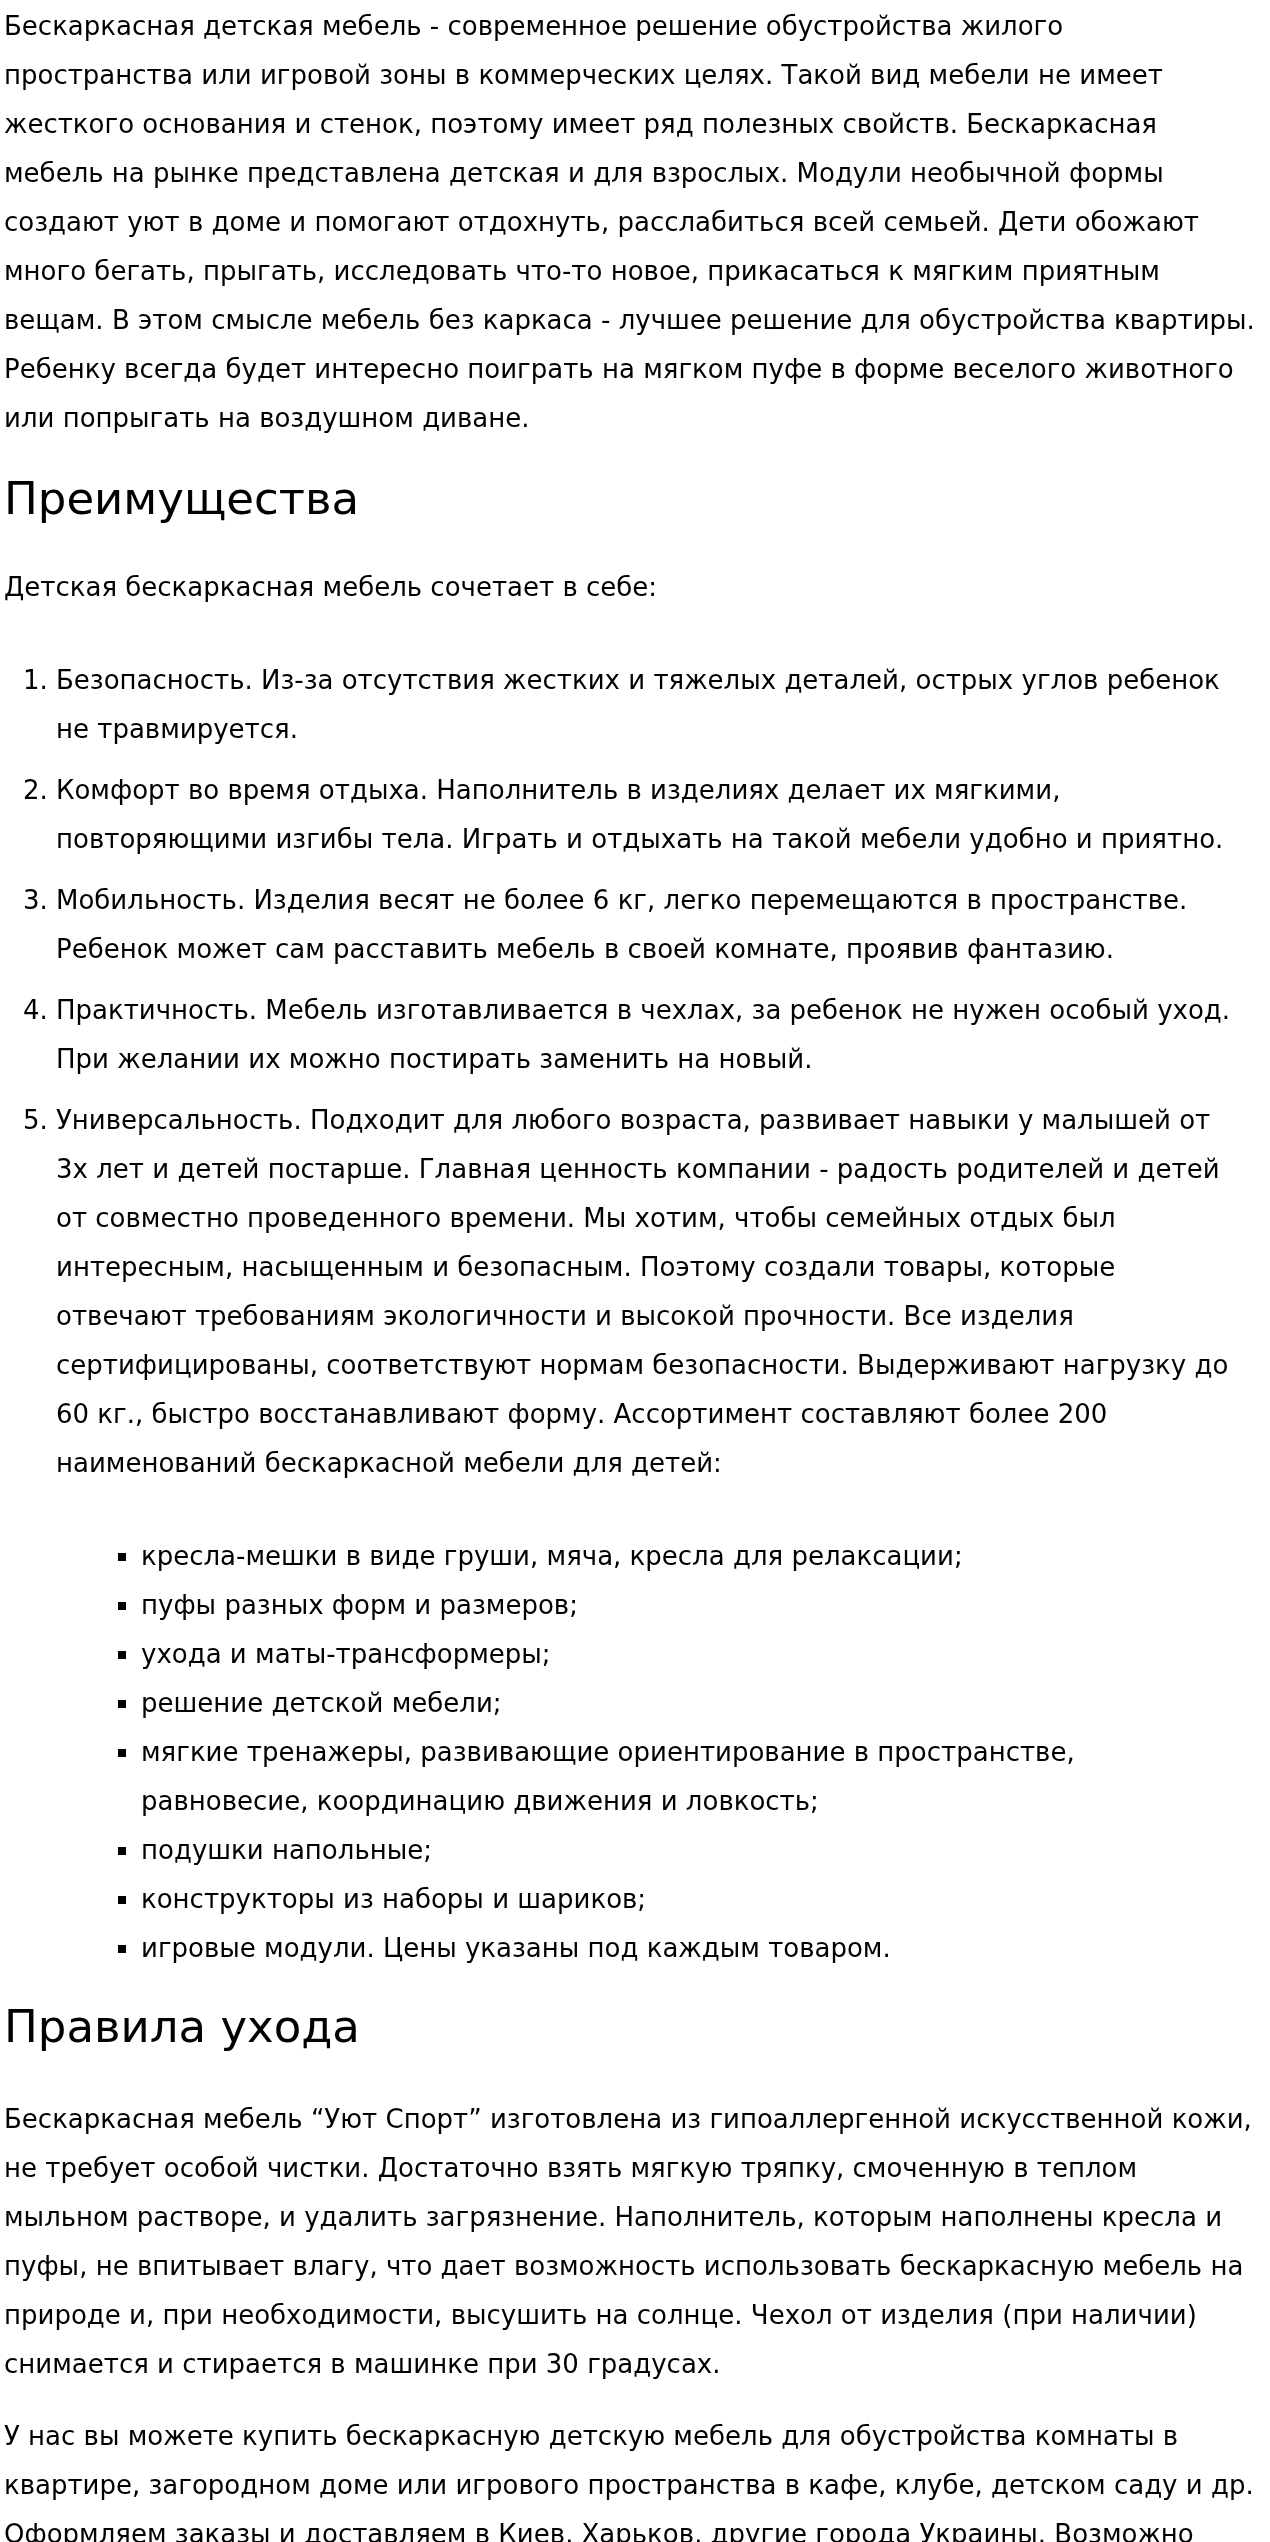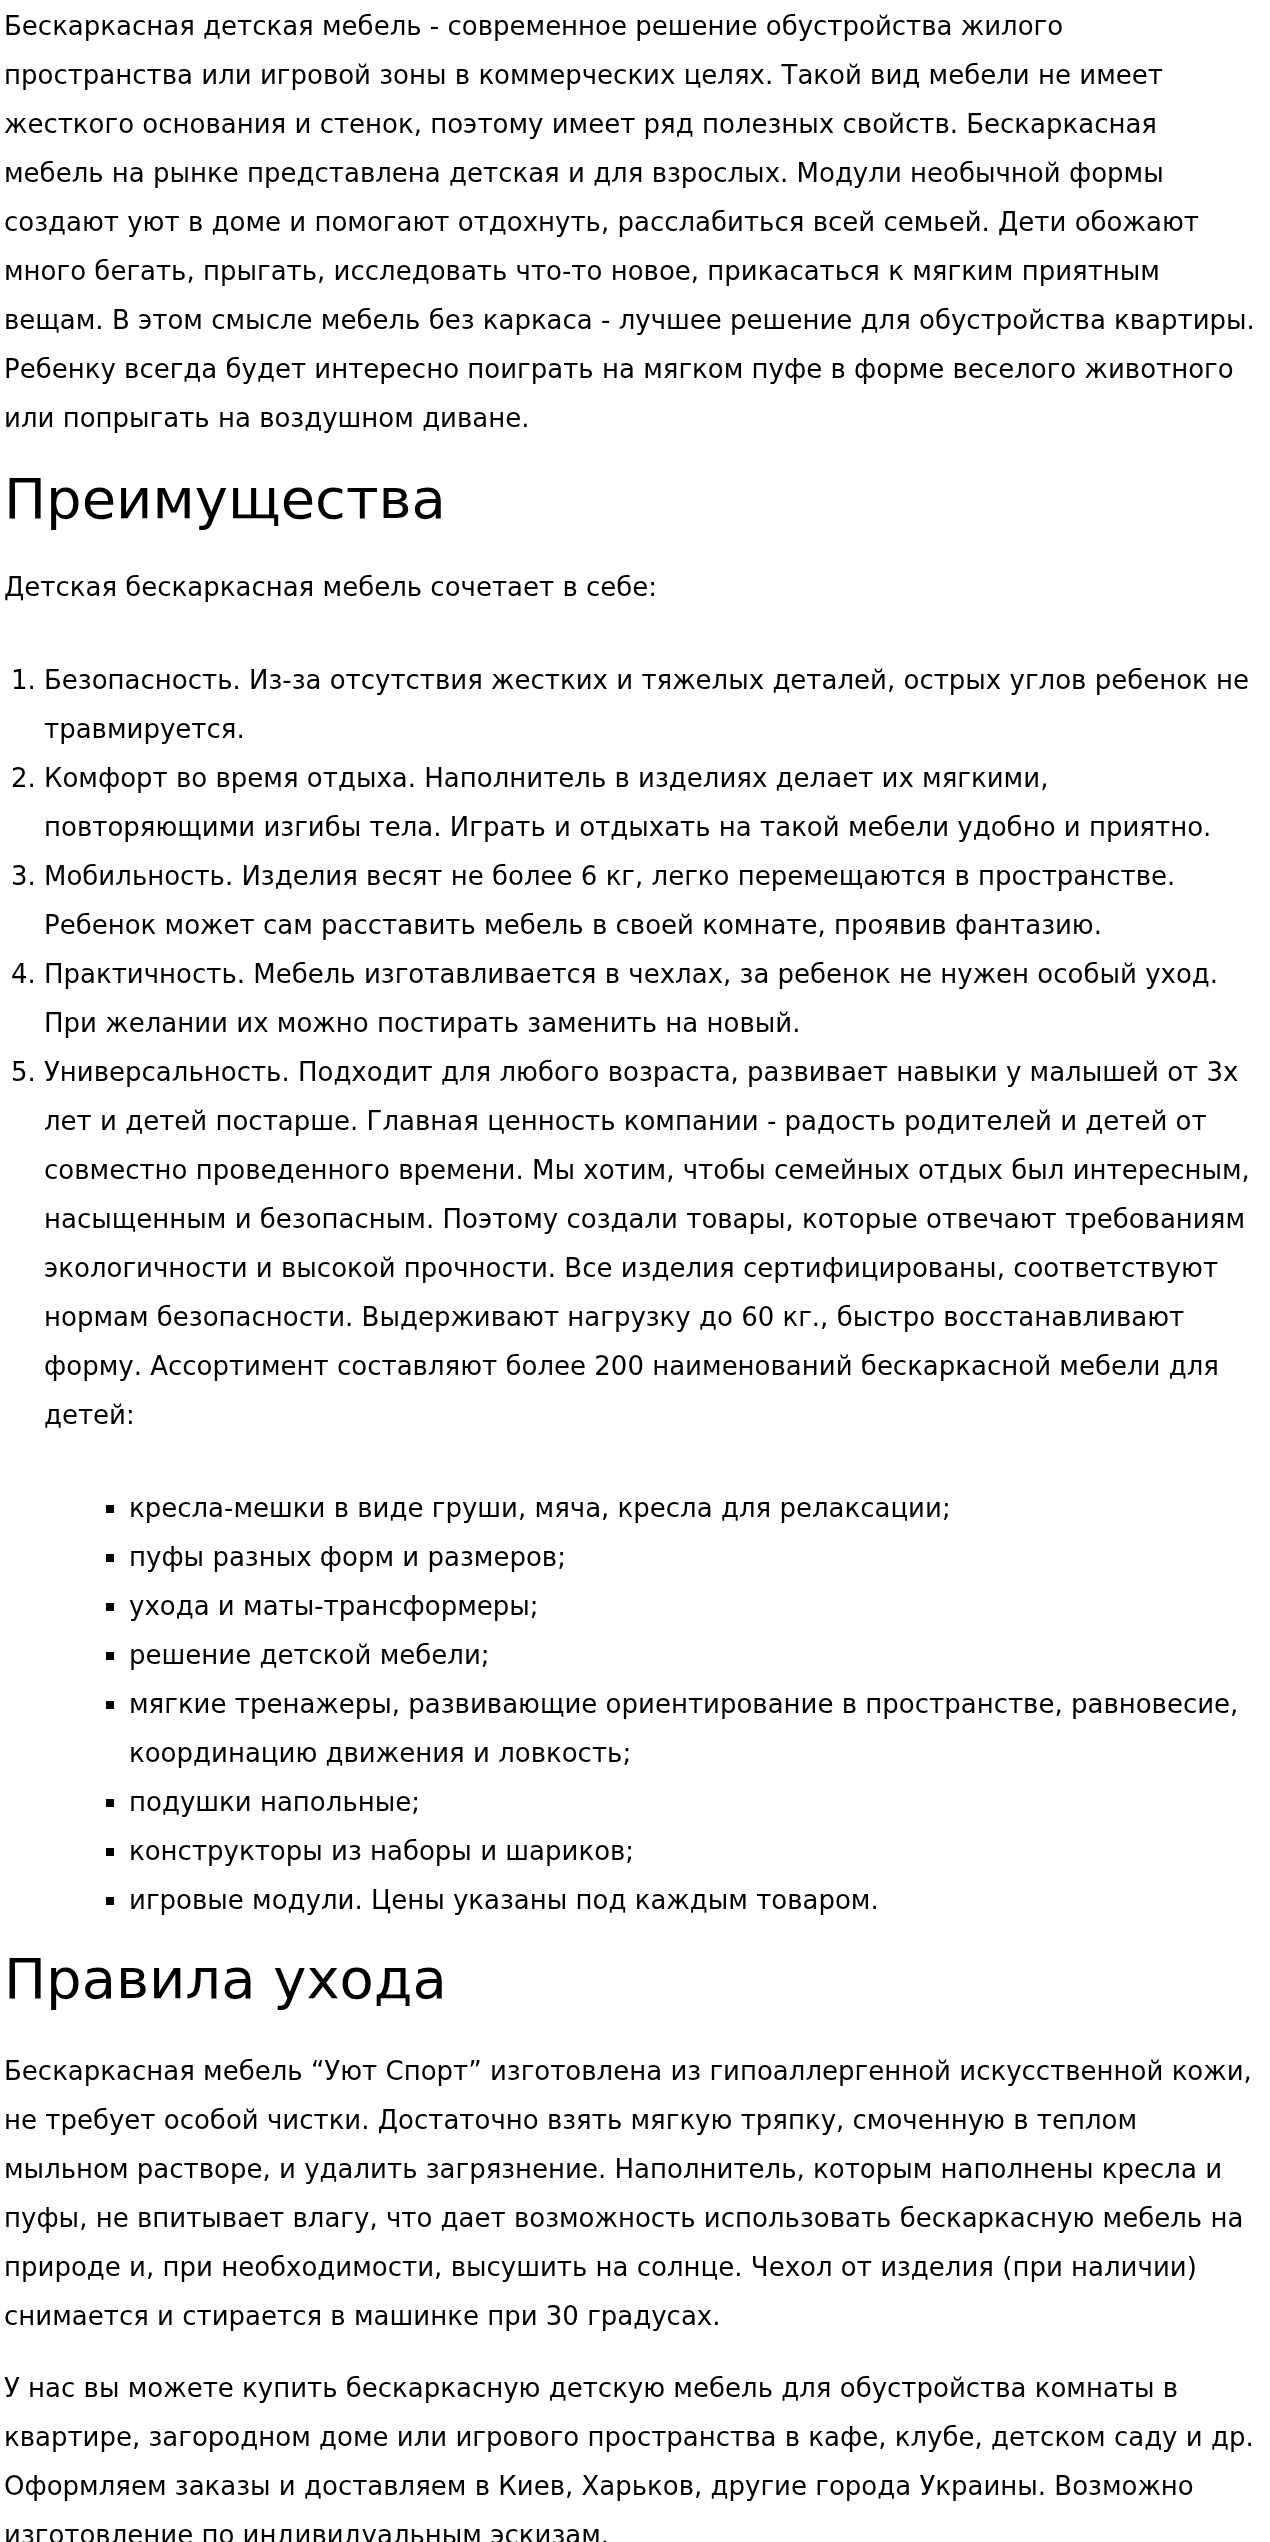--- a/index.html
+++ b/index.html
@@ -20,35 +20,35 @@
   main { display: block; }
   p {
     margin: 23px 0;
   }
   p.intro {
     margin-top: 2px;
   }
   h1, h2 {
     font-family: "DejaVu Sans", "Liberation Sans", sans-serif;
     font-weight: 400;
-    font-size: 56px;
+    font-size: 45px;
     line-height: 52px;
     margin: 30px 0 38px 0;
   }
   h2.care-heading {
     margin-top: 28px;
     margin-bottom: 42px;
   }
   ol.advantages {
     list-style: decimal;
     margin: 44px 0 0 0;
     padding: 0 0 0 40px;
   }
   ol.advantages > li {
-    margin: 0;
+    margin: 12px;
     padding: 0;
   }
   ul.assortment {
     list-style: square;
     margin: 44px 0 0 0;
     padding: 0 0 0 85px;
   }
   ul.assortment > li {
     margin: 0;
     padding: 0;

